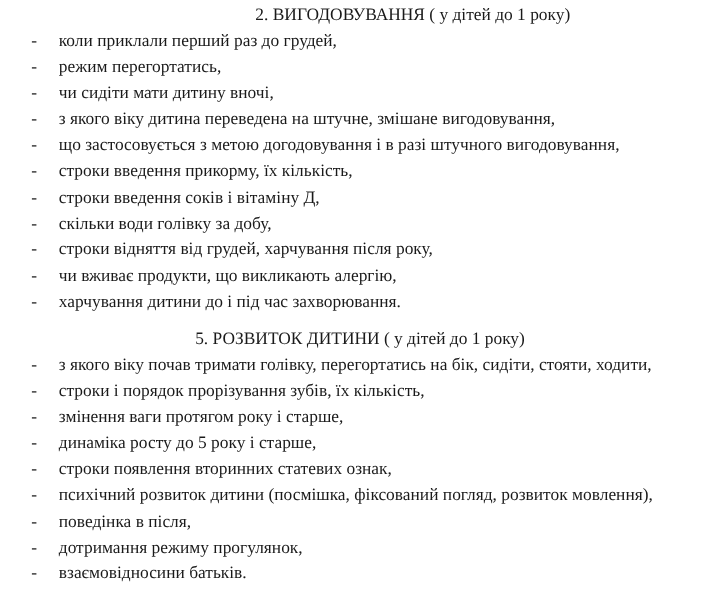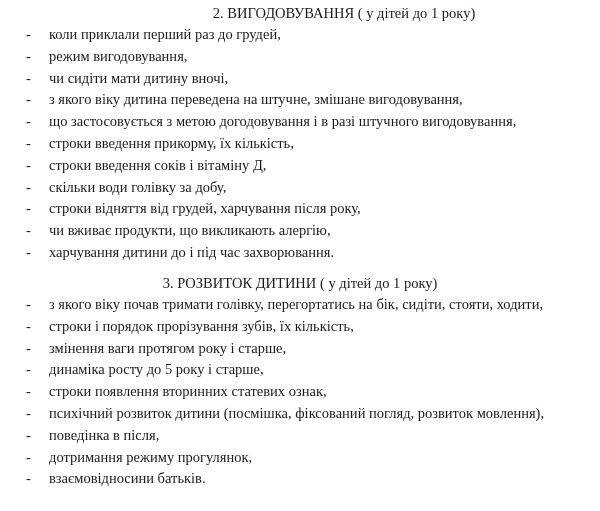--- a/index.html
+++ b/index.html
@@ -16,21 +16,21 @@
 
 <div id="page">
     <div class="heading" style="top: 3px; margin-left: 44px;">2. ВИГОДОВУВАННЯ ( у дітей до 1 року)</div>
     <ul class="list">
       <li class="item" style="top: 24px;">
         <span class="dash">-</span>
         <span class="txt">коли приклали перший раз до грудей,</span>
       </li>
       <li class="item" style="top: 45.8px;">
         <span class="dash">-</span>
-        <span class="txt">режим вигодовування,</span>
+        <span class="txt">режим перегортатись,</span>
       </li>
       <li class="item" style="top: 67.6px;">
         <span class="dash">-</span>
         <span class="txt">чи сидіти мати дитину вночі,</span>
       </li>
       <li class="item" style="top: 89.4px;">
         <span class="dash">-</span>
         <span class="txt">з якого віку дитина переведена на штучне, змішане  вигодовування,</span>
       </li>
       <li class="item" style="top: 111.2px;">
@@ -55,21 +55,21 @@
       </li>
       <li class="item" style="top: 220.2px;">
         <span class="dash">-</span>
         <span class="txt">чи вживає продукти, що викликають алергію,</span>
       </li>
       <li class="item" style="top: 242px;">
         <span class="dash">-</span>
         <span class="txt">харчування дитини до і під час захворювання.</span>
       </li>
     </ul>
-    <div class="heading" style="top: 273px;">3. РОЗВИТОК ДИТИНИ ( у дітей до 1 року)</div>
+    <div class="heading" style="top: 273px;">5. РОЗВИТОК ДИТИНИ ( у дітей до 1 року)</div>
     <ul class="list">
       <li class="item" style="top: 294px;">
         <span class="dash">-</span>
         <span class="txt">з якого віку почав тримати голівку, перегортатись на бік, сидіти, стояти, ходити,</span>
       </li>
       <li class="item" style="top: 315.8px;">
         <span class="dash">-</span>
         <span class="txt">строки і порядок прорізування зубів, їх кількість,</span>
       </li>
       <li class="item" style="top: 337.6px;">

